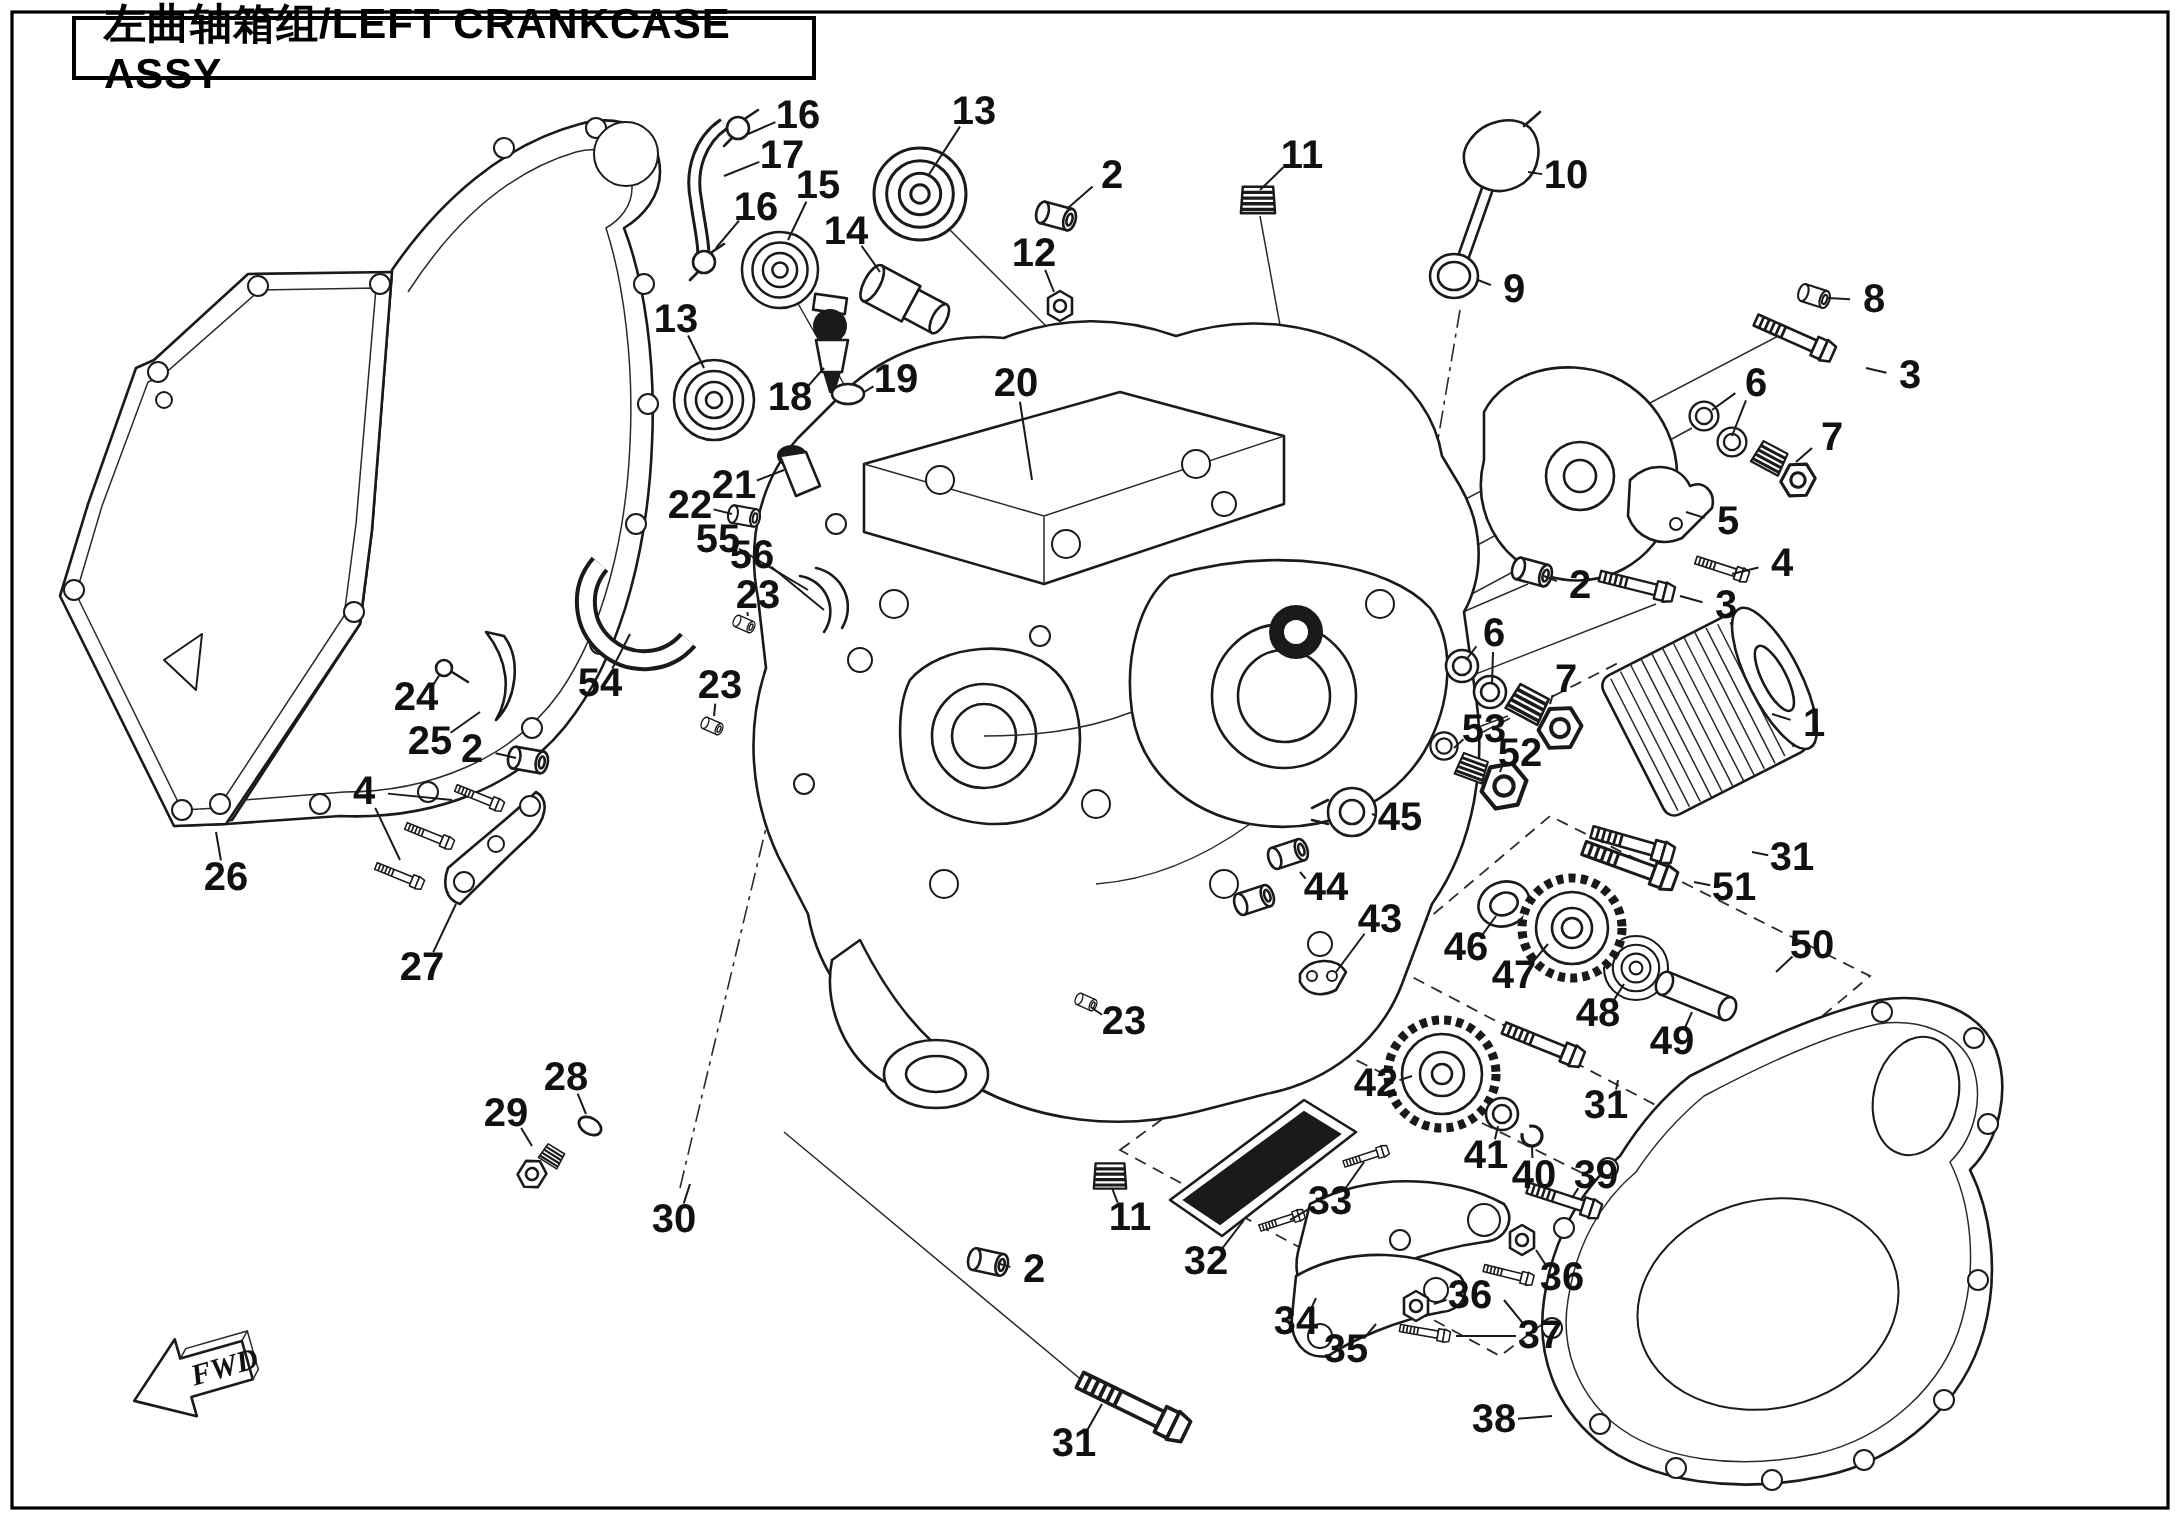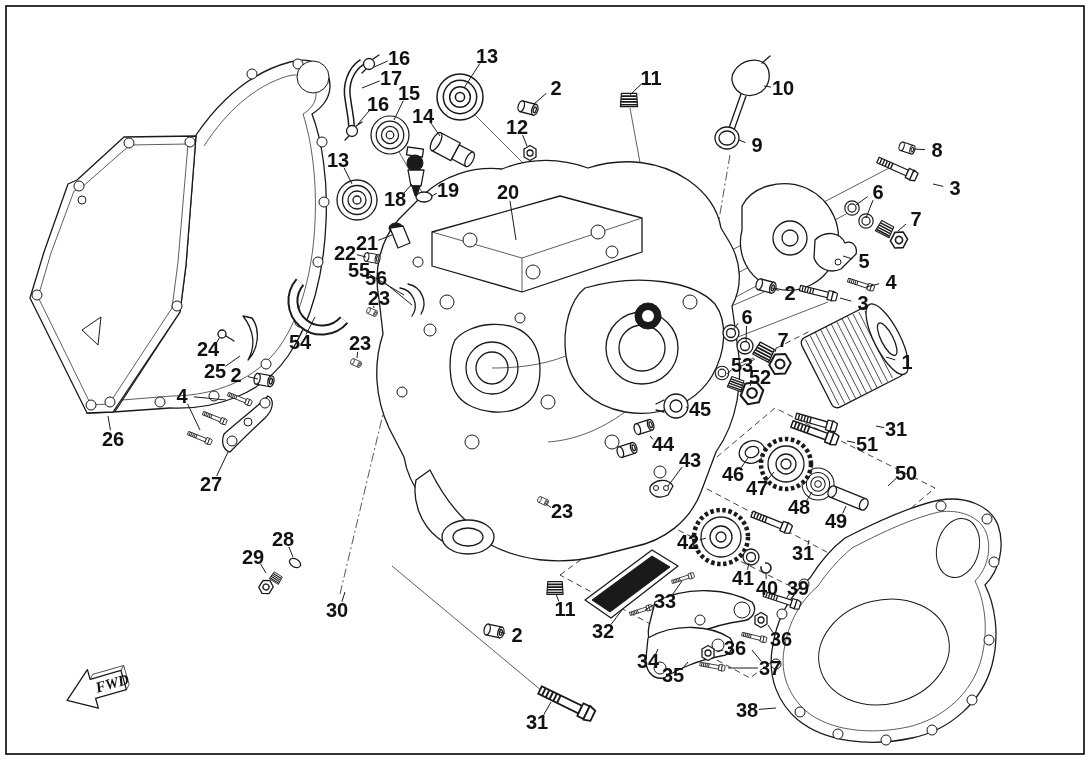--- a/index.html
+++ b/index.html
@@ -501,13 +501,16 @@
         <text x="770" y="668" text-anchor="middle" dominant-baseline="central" class="callout-txt">37</text>
         <line x1="682.0682689934778" y1="669.1056251542394" x2="688" y2="662" stroke="#1a1a1a" stroke-width="1"></line>
         <text x="673" y="675" text-anchor="middle" dominant-baseline="central" class="callout-txt">35</text>
         <line x1="758.9715639410758" y1="709.3807811754616" x2="776" y2="708" stroke="#1a1a1a" stroke-width="1"></line>
         <text x="747" y="710" text-anchor="middle" dominant-baseline="central" class="callout-txt">38</text>
         <line x1="543.88154813236" y1="714.6269127153287" x2="551" y2="702" stroke="#1a1a1a" stroke-width="1"></line>
         <text x="537" y="722" text-anchor="middle" dominant-baseline="central" class="callout-txt">31</text>
       </g>
 </svg>
 
+<div class="title-box">
+  <span>左曲轴箱组/LEFT CRANKCASE ASSY</span>
 </div>
+</div>
 
 </body></html>

